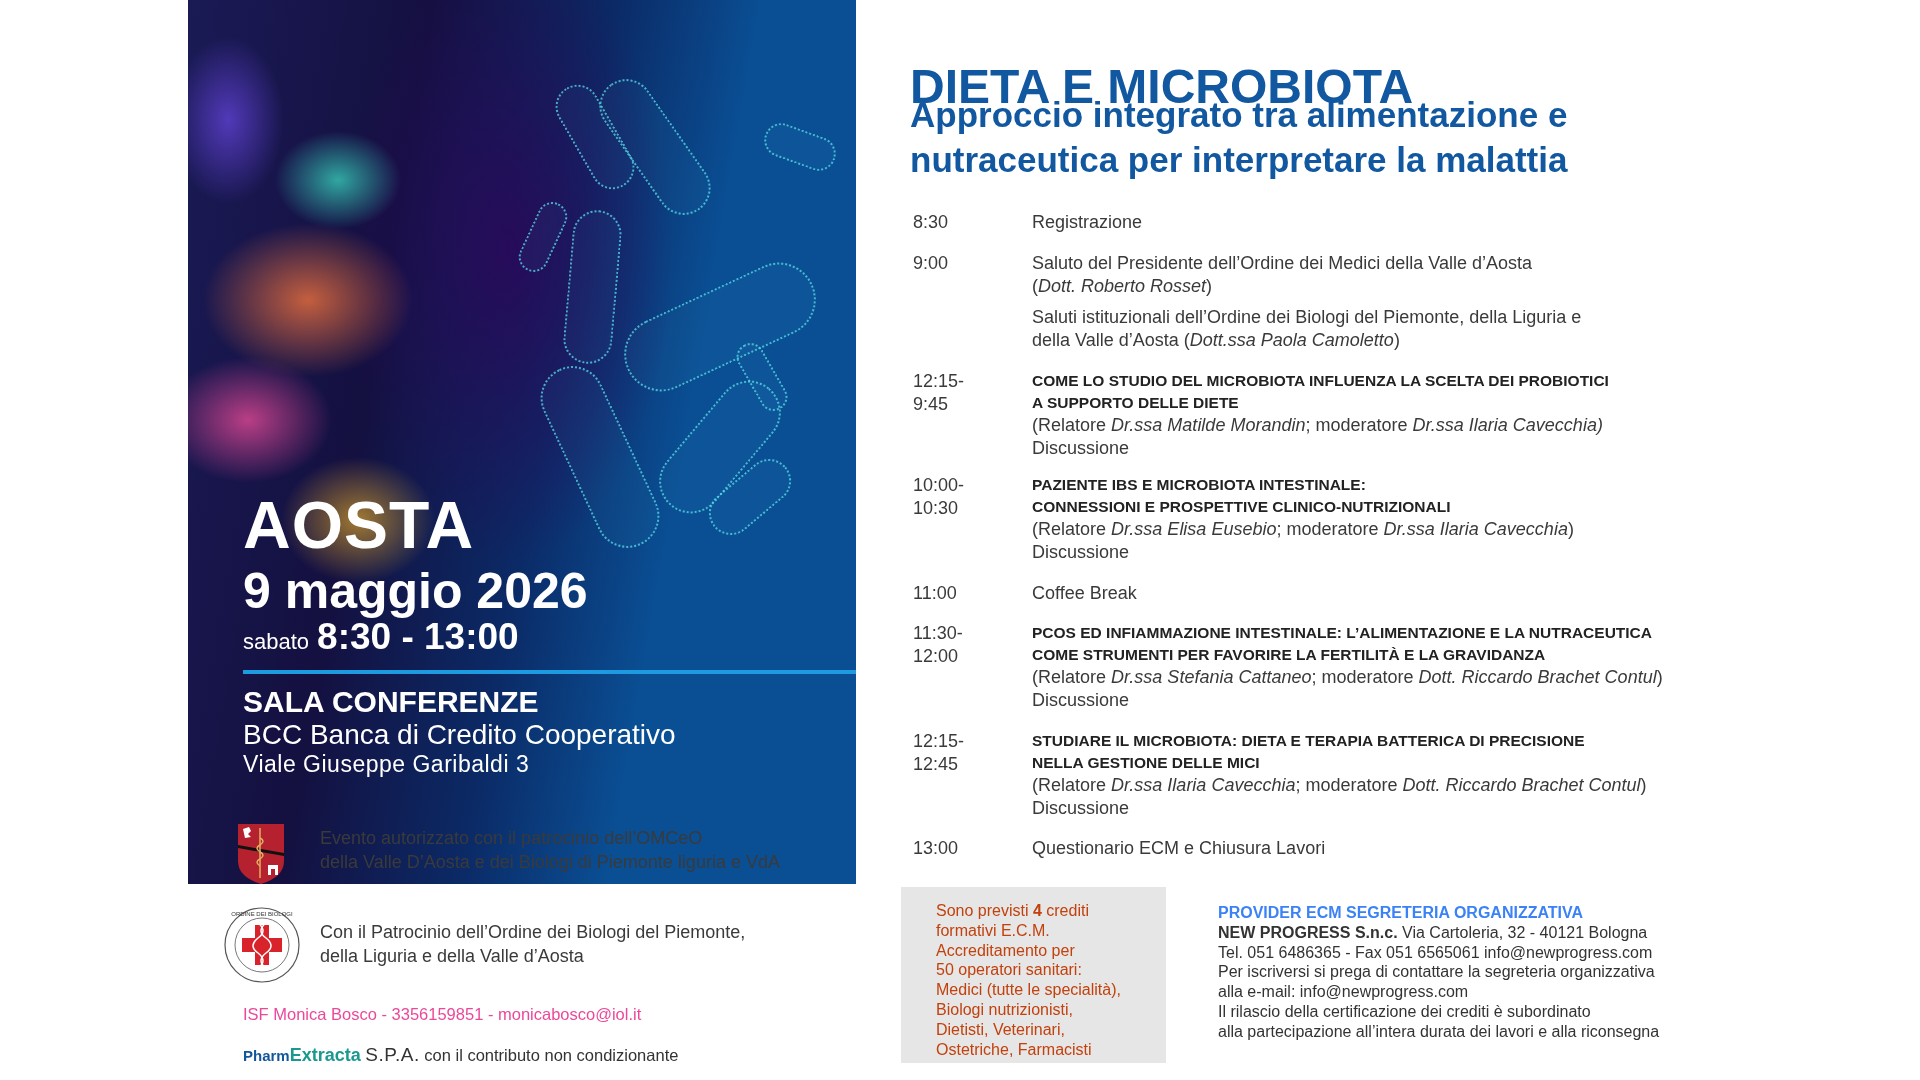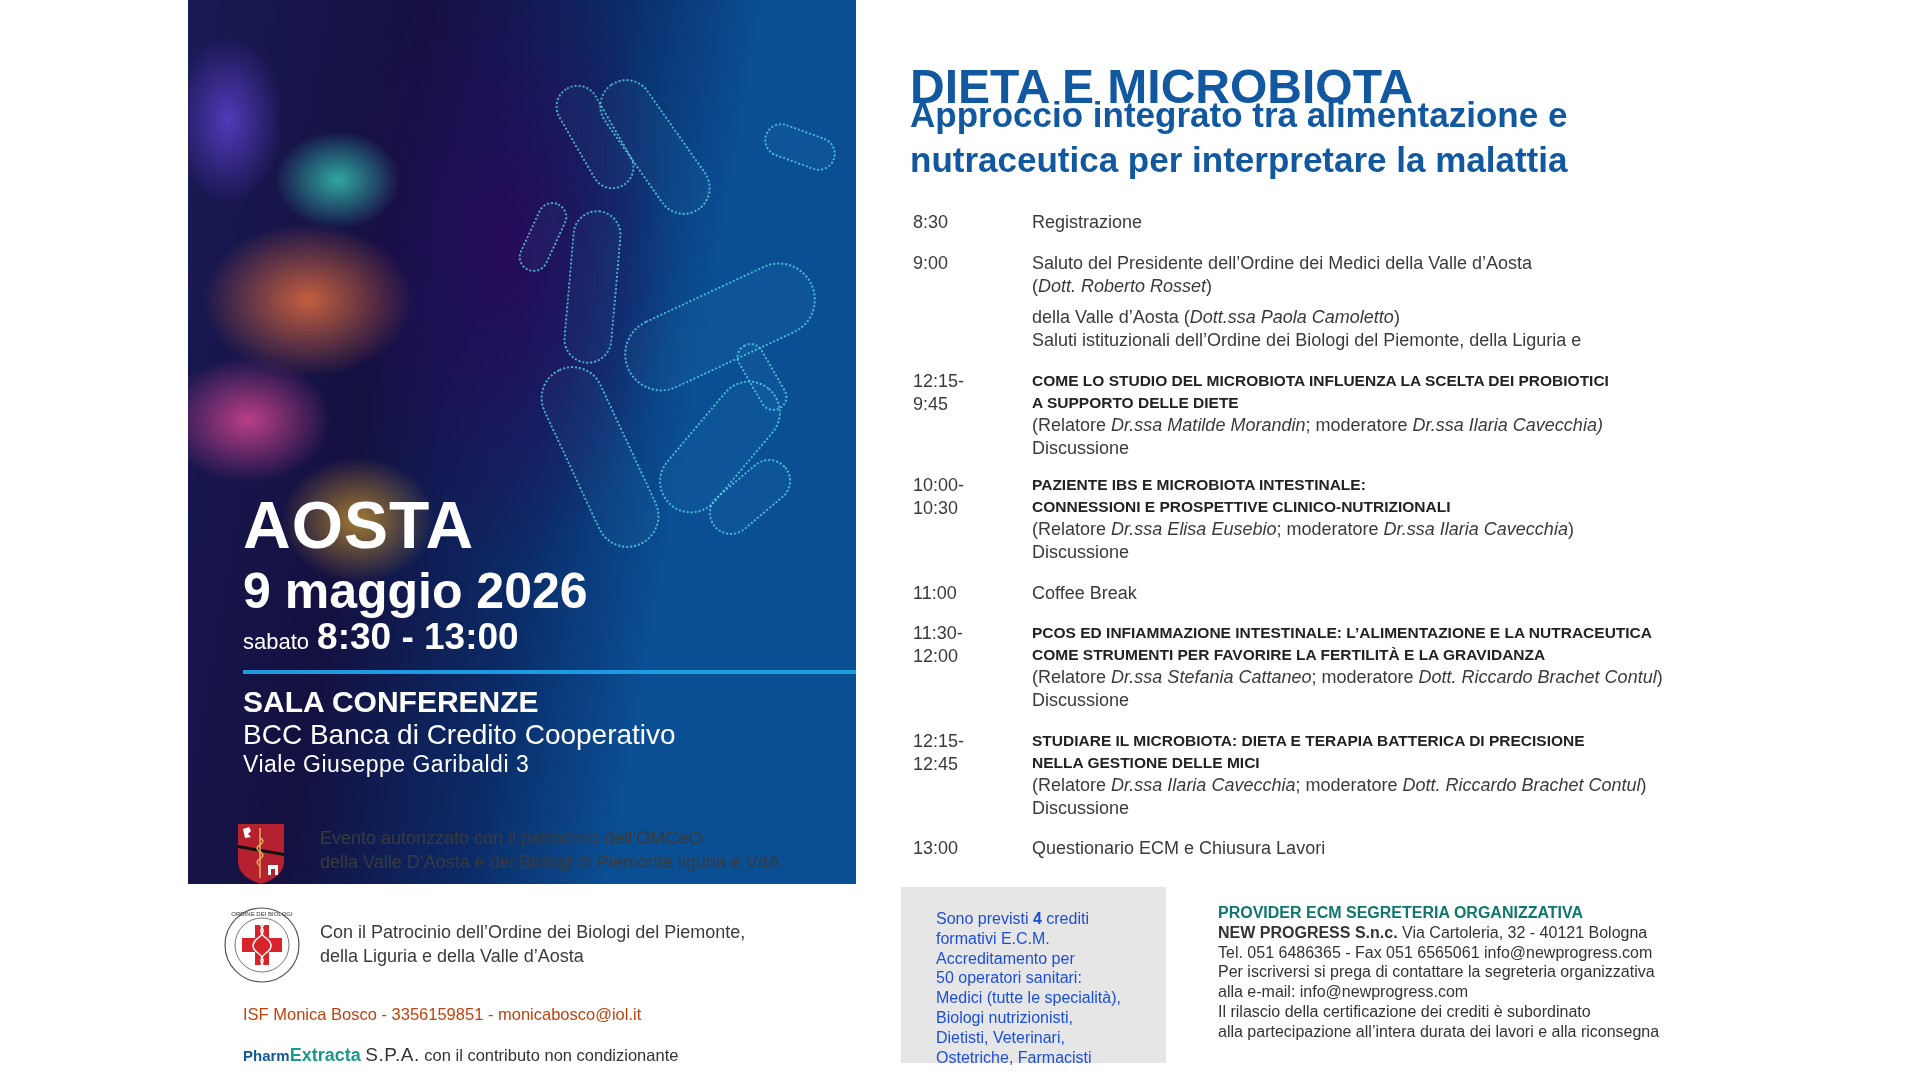--- a/index.html
+++ b/index.html
@@ -49,35 +49,35 @@
   .prog-body { position:absolute; left:119px; top:0; width:770px; font-size:18px; line-height:23px; color:#3a3a3a; }
   .prog-body .topic { font-weight:bold; font-size:15.5px; line-height:22px; color:#222; }
   .prog-body .line { white-space:nowrap; }
   .prog-body i { font-style:italic; }
   .gap { height:8px; }
 
   
   .note { position:absolute; left:320px; font-size:18px; line-height:24px; color:#3a3a3a; white-space:nowrap; }
   #omceo-logo { left:237px; top:823px; width:48px; height:62px; }
   #biologi-logo { left:222px; top:905px; width:80px; height:80px; }
-  #isf { left:243px; top:1005px; font-size:16.5px; color:#c2410c; white-space:nowrap; }
+  #isf { left:243px; top:1005px; font-size:16.5px; color:#ec4899; white-space:nowrap; }
   #sponsor { left:243px; top:1044px; font-size:16.5px; color:#333; white-space:nowrap; }
   #sponsor .b1 { color:#13579b; font-weight:bold; font-size:15px; }
   #sponsor .b2 { color:#1a9a8e; font-weight:bold; font-size:18px;margin-top:40px; }
   #sponsor .b3 { font-size:19px; letter-spacing:0.5px; }
 
   
   #credits {
     left:901px; top:887px; width:265px; height:176px; background:#e6e6e6;
   }
-  #credits .txt { position:absolute; left:35px; top:22px; font-size:16px; line-height:19.8px; color:#1d4ed8; white-space:nowrap; }
+  #credits .txt { position:absolute; left:35px; top:14px; font-size:16px; line-height:19.8px; color:#c2410c; white-space:nowrap; }
 
   
   #provider { left:1218px; top:903px; font-size:16px; line-height:19.8px; color:#333; white-space:nowrap; }
-  #provider .head { color:#0f766e; font-weight:bold; font-size:16px; }
+  #provider .head { color:#3b82f6; font-weight:bold; font-size:16px; }
 </style>
 </head>
 <body>
 
 <div id="hero" class="abs">
   <div class="bug" style="left:385px;top:80px;width:40px;height:110px;transform:rotate(-30deg);"></div>
   <div class="bug" style="left:440px;top:70px;width:50px;height:150px;transform:rotate(-35deg);"></div>
   <div class="bug" style="left:340px;top:200px;width:26px;height:70px;transform:rotate(25deg);"></div>
   <div class="bug" style="left:380px;top:210px;width:45px;height:150px;transform:rotate(5deg);"></div>
   <div class="bug" style="left:575px;top:130px;width:70px;height:30px;transform:rotate(20deg);"></div>
@@ -112,22 +112,22 @@
 </div>
 
 <div class="prog-row" style="top:252px;">
   <div class="prog-time">
       <div>9:00</div>
     </div>
   <div class="prog-body">
     <div class="line">Saluto del Presidente dell’Ordine dei Medici della Valle d’Aosta</div>
     <div class="line"><span>(</span><i>Dott. Roberto Rosset</i><span>)</span></div>
     <div class="gap"></div>
+    <div class="line">Saluti istituzionali dell’Ordine dei Biologi del Piemonte, della Liguria e</div>
     <div class="line"><span>della Valle d’Aosta (</span><i>Dott.ssa Paola Camoletto</i><span>)</span></div>
-    <div class="line">Saluti istituzionali dell’Ordine dei Biologi del Piemonte, della Liguria e</div>
   </div>
 </div>
 
 <div class="prog-row" style="top:370px;">
   <div class="prog-time">
       <div>12:15-</div>
       <div>9:45</div>
     </div>
   <div class="prog-body">
     <div class="line topic">COME LO STUDIO DEL MICROBIOTA INFLUENZA LA SCELTA DEI PROBIOTICI</div>

